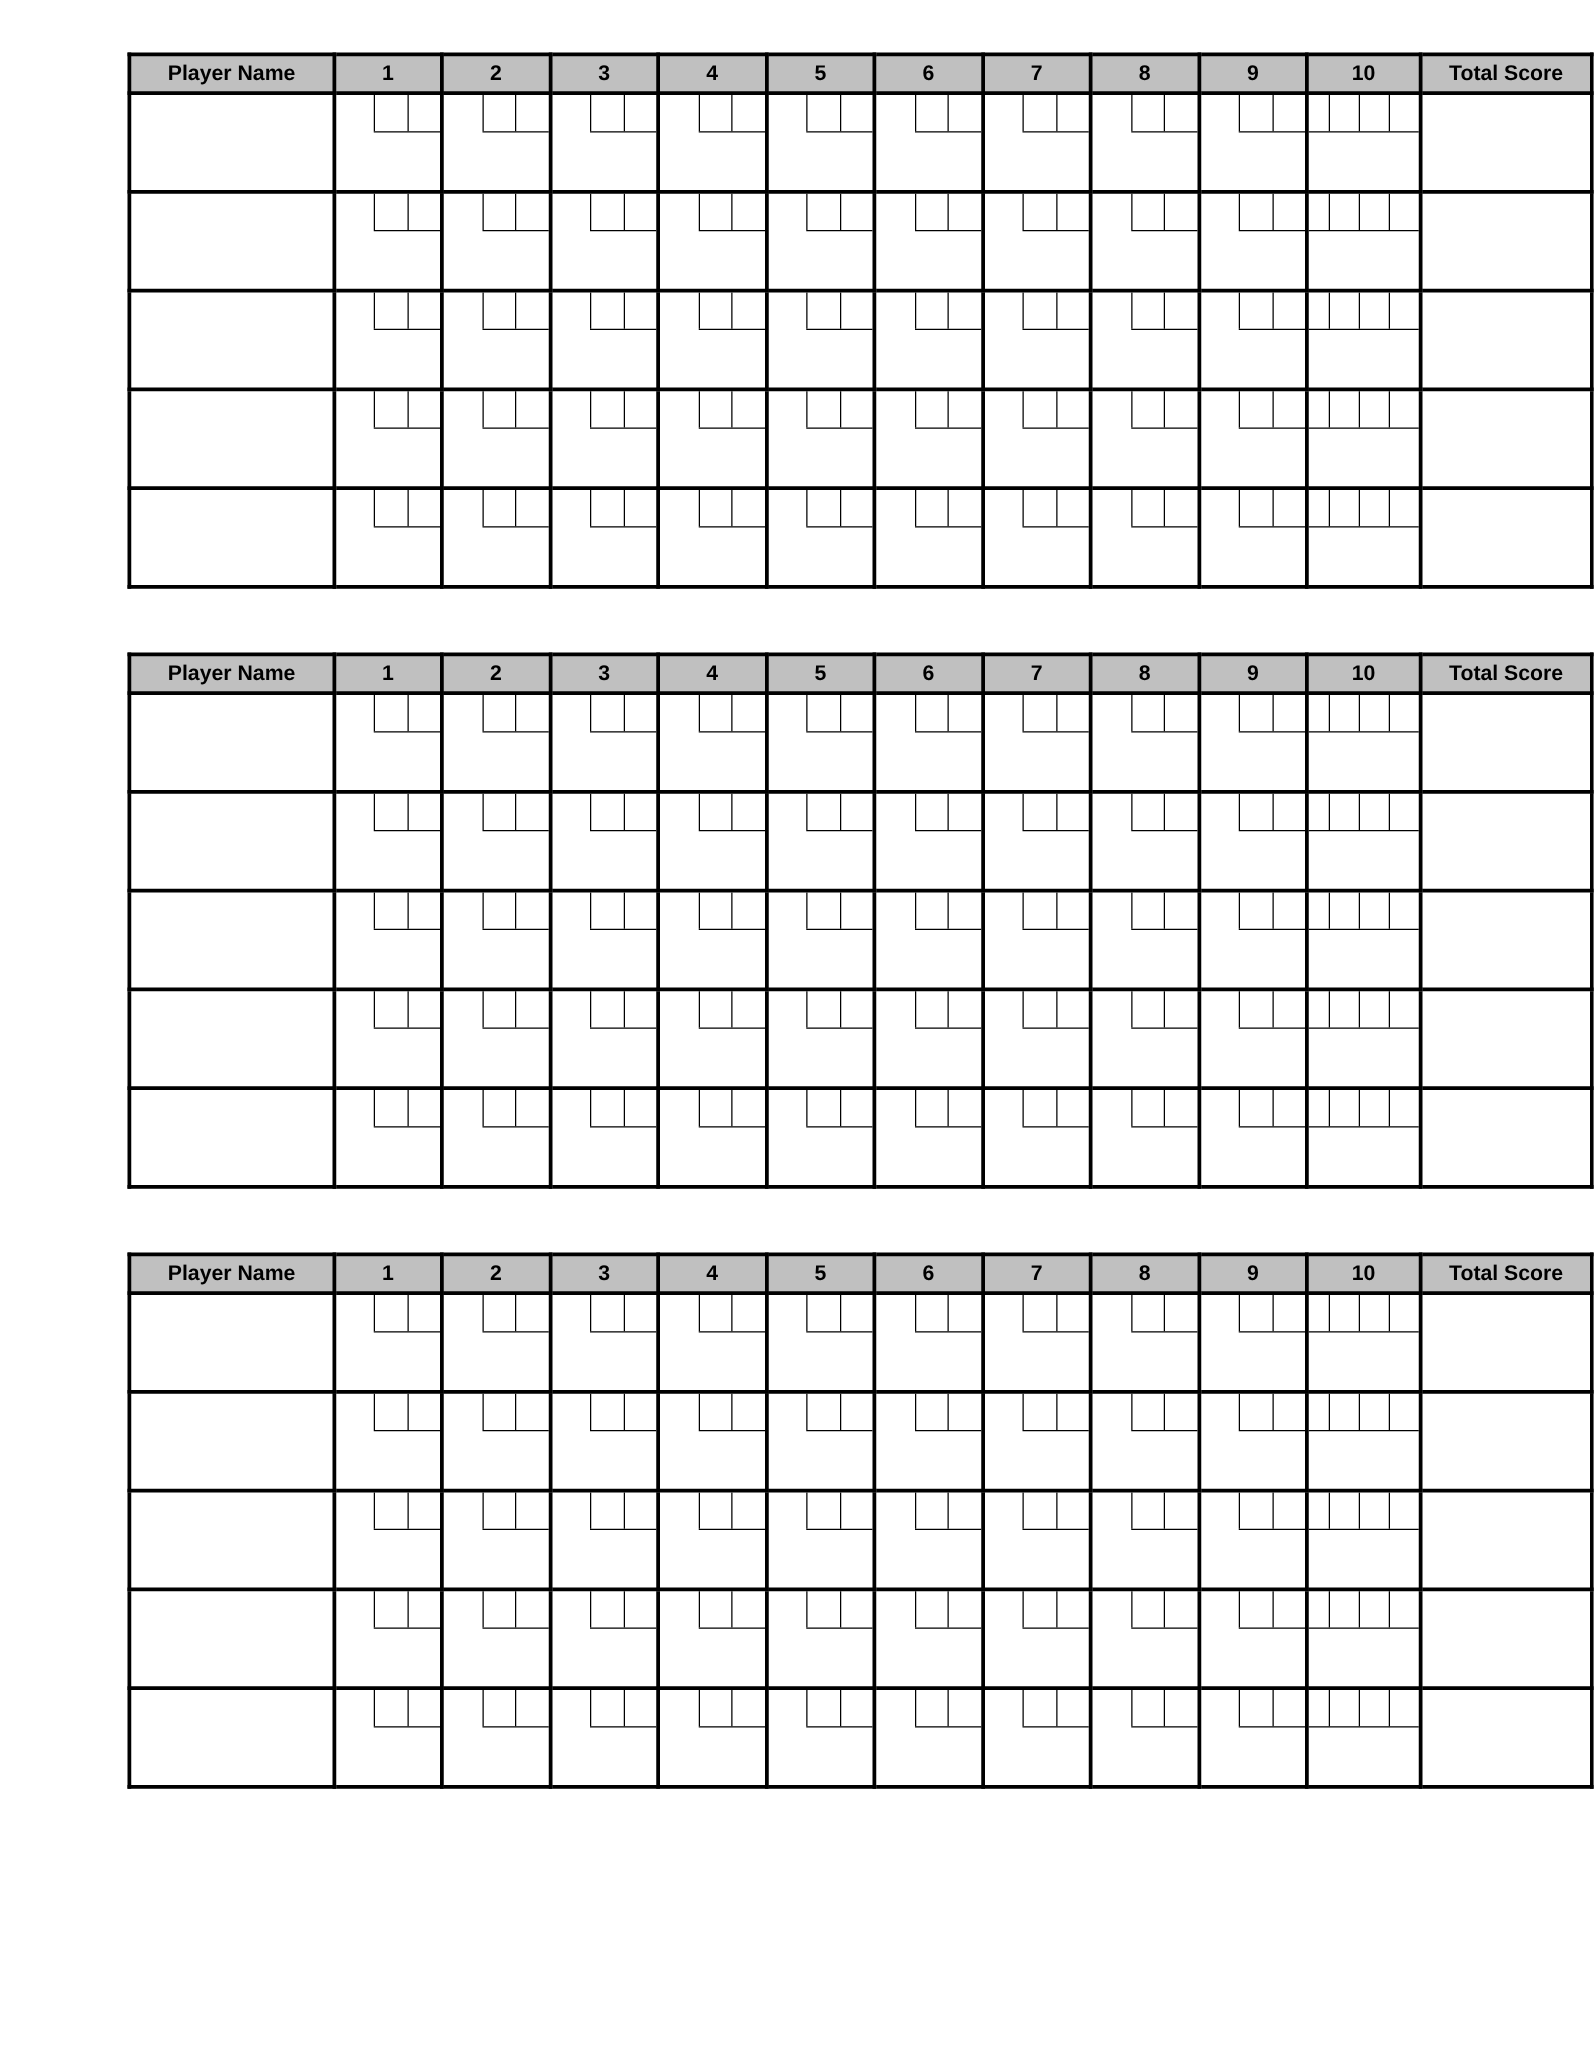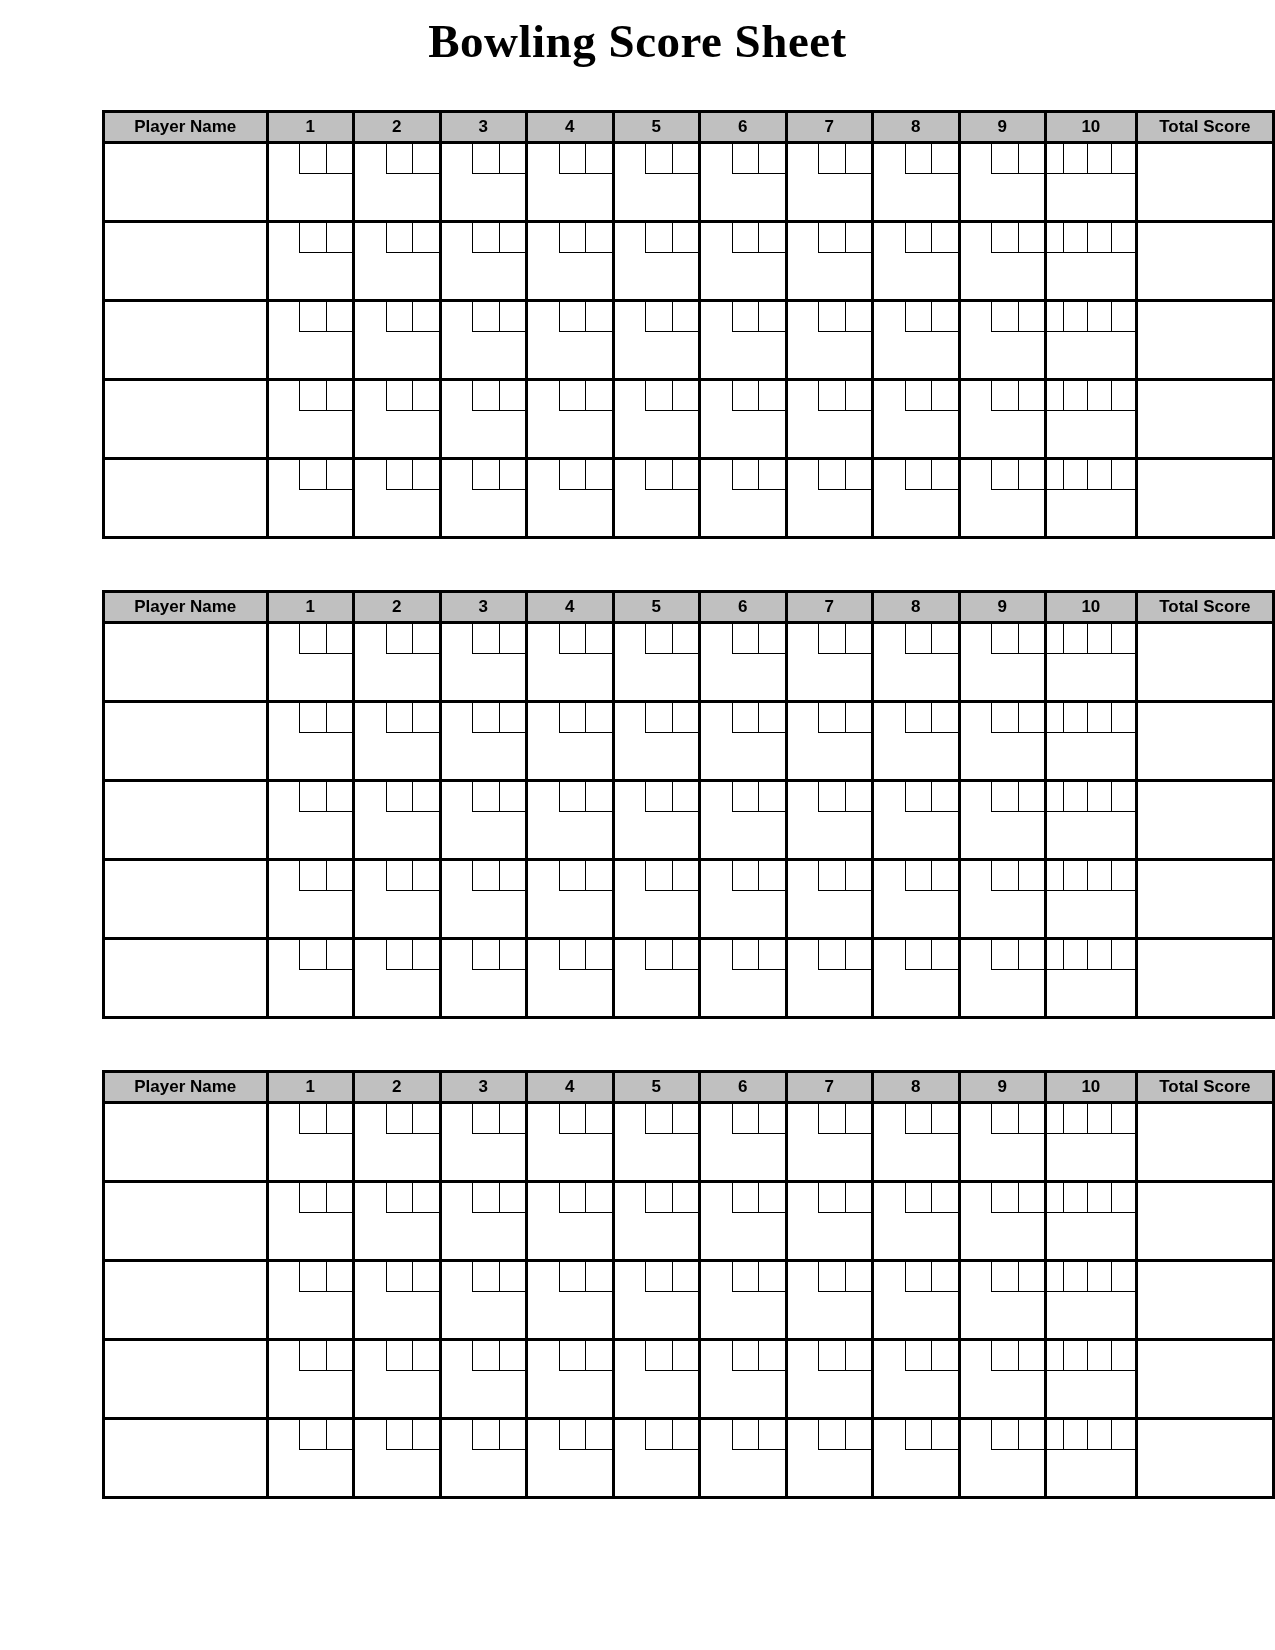--- a/index.html
+++ b/index.html
@@ -81,21 +81,20 @@
   .pins10 .pin-filler { flex: 1; }
   .pins10 .pin-box {
     width: 24px;
     border-left: 1.5px solid var(--border-color);
   }
 </style>
 </head>
 <body>
 
 <main>
-  <h1 class="page-title">Bowling Score Sheet</h1>
   <div id="tables-container">
   <table class="score-table">
     <thead>
       <tr>
         <th class="col-player">Player Name</th>
         <th class="col-frame">1</th>
         <th class="col-frame">2</th>
         <th class="col-frame">3</th>
         <th class="col-frame">4</th>
         <th class="col-frame">5</th>

